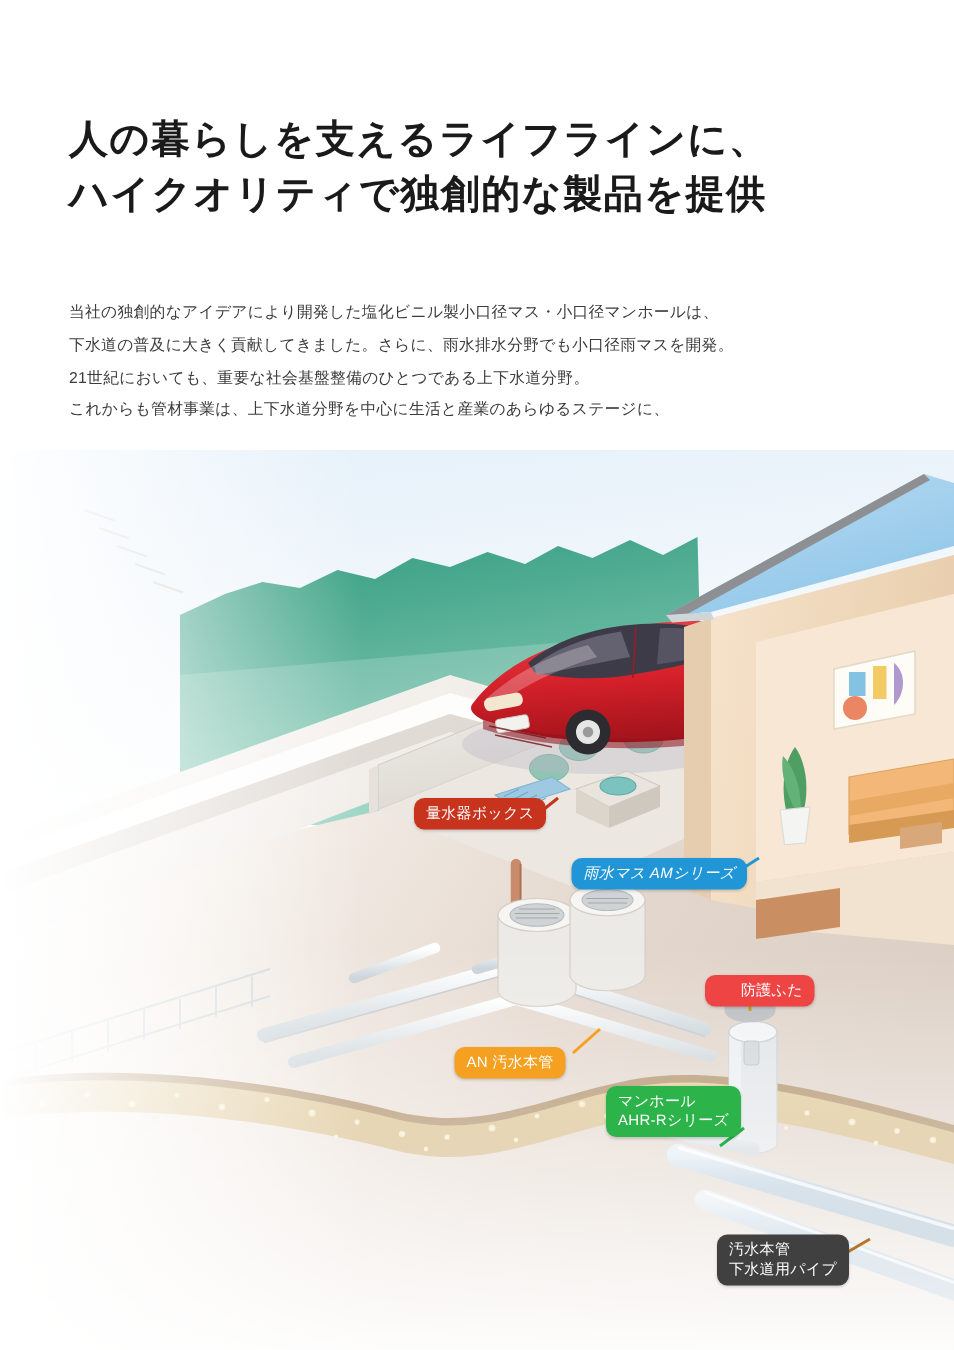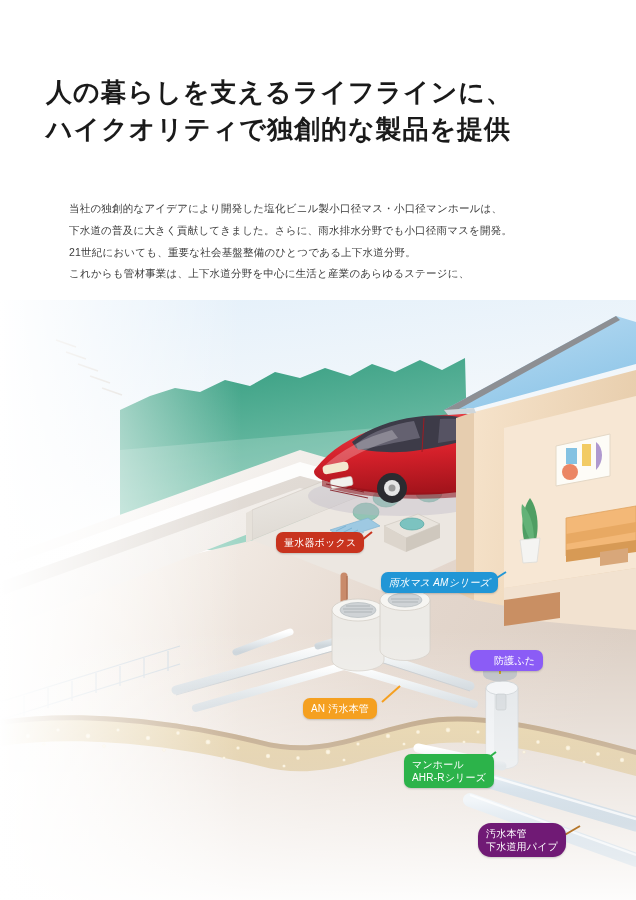--- a/index.html
+++ b/index.html
@@ -13,21 +13,21 @@
   
   .headline{
     position:absolute;left:46px;top:58px;width:560px;
     font-family:"Liberation Serif","DejaVu Serif",serif;
     font-size:26px;line-height:1.42;color:#1a1a1a;
     letter-spacing:1px;white-space:pre-line;
   }
   
   .body-copy{
     position:absolute;left:46px;top:198px;width:520px;
-    font-size:10.5px;line-height:2.08;color:#3b3b3b;letter-spacing:.2px;margin-left:23px;
+    font-size:10.5px;line-height:2.08;color:#3b3b3b;letter-spacing:.2px;
   }
   .body-copy div{white-space:nowrap;}
 
   
   .illus{position:absolute;left:0;top:300px;width:636px;height:600px;overflow:hidden;}
   .illus svg{display:block;}
 
   
   .callout{
     position:absolute;
@@ -350,23 +350,23 @@
       <path d="M382,402 L400,386" stroke="#f5a020" stroke-width="2" fill="none"></path>
       <path d="M480,464 L496,452" stroke="#2cb34a" stroke-width="2" fill="none"></path>
       <path d="M556,540 L580,526" stroke="#b5762a" stroke-width="2" fill="none"></path>
     </svg>
   </div>
 
   <div class="callout" style="left:276px;top:532px;background:#c8331e;">量水器ボックス</div>
 
   <div class="callout" style="left:381px;top:572px;background:#2196d6;font-style:italic;">雨水マス AMシリーズ</div>
 
-  <div class="callout" style="left:470px;top:650px;background:#8b5cf6;padding-left:24px;">防護ふた</div>
+  <div class="callout" style="left:470px;top:650px;background:#ef4444;padding-left:24px;">防護ふた</div>
 
   <div class="callout" style="left:303px;top:698px;background:#f5a020;">AN 汚水本管</div>
 
-  <div class="callout" style="left:404px;top:754px;background:#2cb34a;">マンホール
+  <div class="callout" style="left:404px;top:724px;background:#2cb34a;">マンホール
 AHR-Rシリーズ</div>
 
-  <div class="callout" style="left:478px;top:823px;background:#701a75;border-radius:13px;">汚水本管
+  <div class="callout" style="left:478px;top:823px;background:#404040;">汚水本管
 下水道用パイプ</div>
 
 </div>
 
 </body></html>

